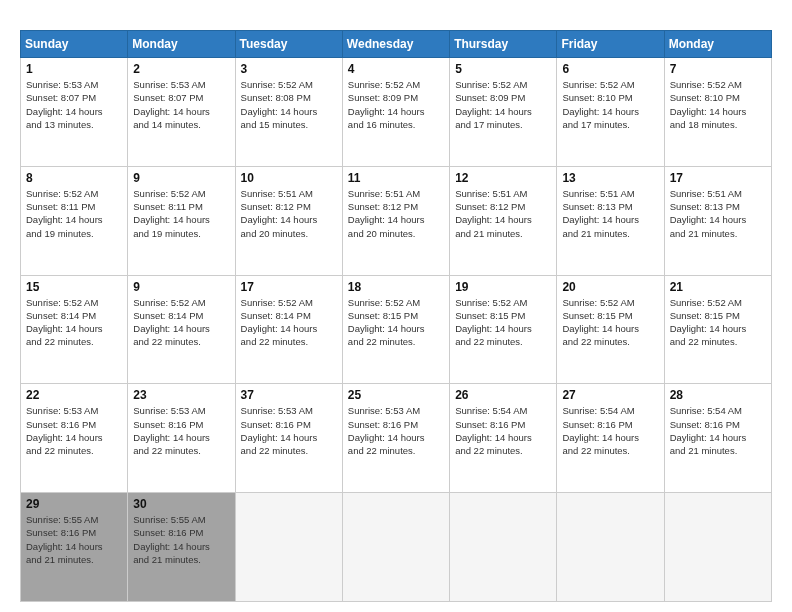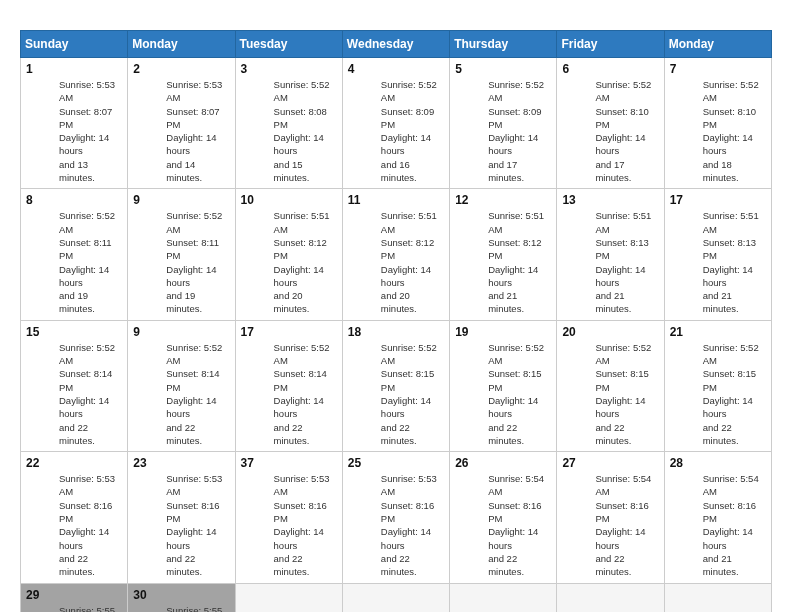--- a/index.html
+++ b/index.html
@@ -81,21 +81,20 @@
       font-size: 12px;
       font-weight: bold;
       color: #111;
       display: block;
       margin-bottom: 2px;
     }
     .day-info {
       font-size: 9.5px;
       color: #333;
       line-height: 1.4;
-      margin-left: 33px;
     }
   </style>
 </head>
 <body>
 
 <div class="page">
   <div class="header">
   </div>
 
   <table class="calendar">

